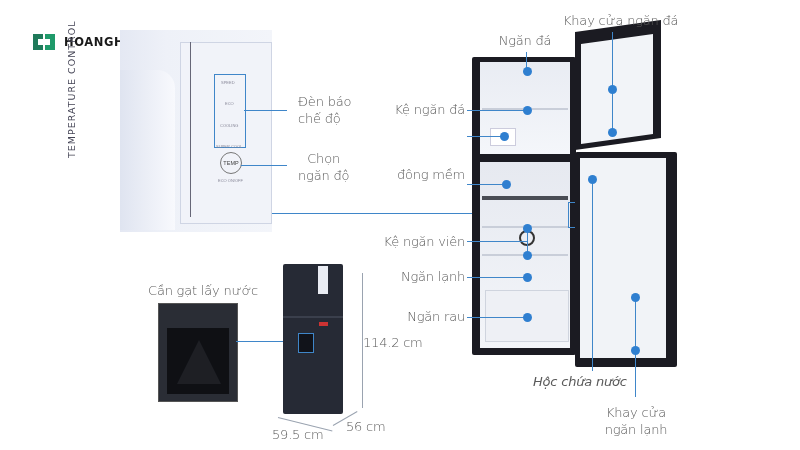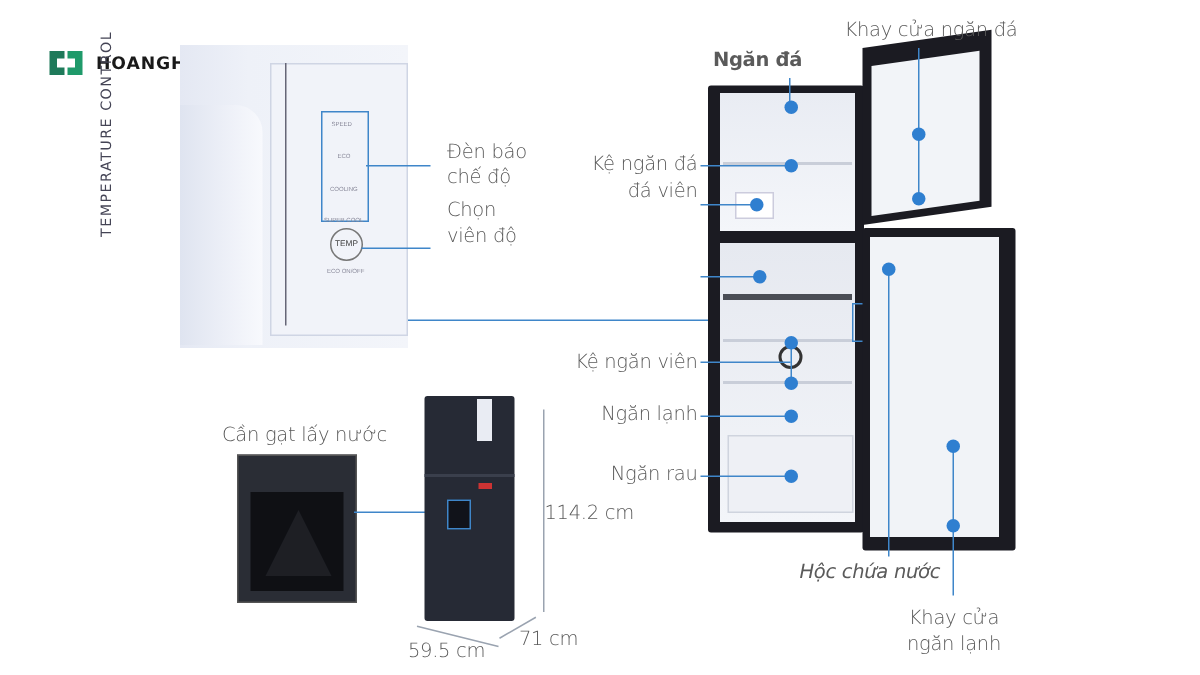--- a/index.html
+++ b/index.html
@@ -70,58 +70,58 @@
     <span>TEMP</span>
   </div>
 <div class="tiny" style="left:218px;top:178px;">ECO ON/OFF</div>
 
 <div class="line" style="left:244px;top:110px;width:43px;height:1px;"></div>
 <div class="lbl" style="left:298px;top:93px;">
     <div>Đèn báo</div>
     <div>chế độ</div>
   </div>
 <div class="line" style="left:241px;top:165px;width:46px;height:1px;"></div>
-<div class="lbl" style="left:298px;top:132px;">
+<div class="lbl" style="left:298px;top:150px;text-align:center;">
     <div>Chọn</div>
-    <div>viên độ</div>
+    <div>ngăn độ</div>
   </div>
 <div class="line" style="left:272px;top:213px;width:296px;height:1px;"></div>
 
 <div class="fridge-body"></div>
 <div class="freezer-inner"></div>
 <div class="fridge-inner"></div>
 <div class="shelf" style="left:482px;top:108px;width:86px;"></div>
 <div class="abs" style="left:490px;top:128px;width:24px;height:16px;background:#fff;border:1px solid #ccd;"></div>
 <div class="shelf" style="left:482px;top:196px;width:86px;background:#4a4d55;height:4px;"></div>
 <div class="shelf" style="left:482px;top:226px;width:86px;"></div>
 <div class="shelf" style="left:482px;top:254px;width:86px;"></div>
 <div class="abs" style="left:485px;top:290px;width:82px;height:50px;border:1px solid #cfd4de;background:#eef0f5;"></div>
 <div class="abs" style="left:519px;top:230px;width:12px;height:12px;border-radius:50%;border:2px solid #333;"></div>
 <div class="abs" style="left:568px;top:202px;width:7px;height:24px;border:1.5px solid #3f86c9;"></div>
 
 <div class="door-top"></div>
 <div class="door-top-in"></div>
 <div class="door-bot"></div>
 <div class="door-bot-in"></div>
 
-<div class="lbl c" style="left:470px;top:32px;width:70px;font-weight:bold;">Ngăn đá</div>
+<div class="lbl c" style="left:490px;top:32px;width:70px;">Ngăn đá</div>
 <div class="line" style="left:526px;top:52px;width:1px;height:19px;"></div>
 <div class="dot" style="left:527px;top:71px;"></div>
 
 <div class="lbl r" style="left:370px;top:101px;width:95px;">Kệ ngăn đá</div>
 <div class="line" style="left:467px;top:110px;width:60px;height:1px;"></div>
 <div class="dot" style="left:527px;top:110px;"></div>
 
 <div class="lbl r" style="left:370px;top:119px;width:95px;">
-    <div>đá viên</div>
   </div>
 <div class="line" style="left:467px;top:136px;width:36px;height:1px;"></div>
 <div class="dot" style="left:504px;top:136px;"></div>
 
 <div class="lbl r" style="left:360px;top:166px;width:105px;">
+    <div>đông mềm</div>
   </div>
 <div class="line" style="left:467px;top:184px;width:38px;height:1px;"></div>
 <div class="dot" style="left:506px;top:184px;"></div>
 
 <div class="lbl r" style="left:360px;top:233px;width:105px;">Kệ ngăn viên</div>
 <div class="line" style="left:467px;top:241px;width:60px;height:1px;"></div>
 <div class="line" style="left:527px;top:228px;width:1px;height:27px;"></div>
 <div class="dot" style="left:527px;top:228px;"></div>
 <div class="dot" style="left:527px;top:255px;"></div>
 
@@ -161,13 +161,13 @@
 <div class="sfr-split"></div>
 <div class="abs" style="left:318px;top:266px;width:10px;height:28px;background:#e9ecf3;"></div>
 <div class="abs" style="left:319px;top:322px;width:9px;height:4px;background:#c33;"></div>
 <div class="sfr-disp"></div>
 
 <div class="dimline" style="left:362px;top:273px;width:1px;height:135px;"></div>
 <div class="lbl" style="left:363px;top:334px;">114.2 cm</div>
 <div class="dimline" style="left:278px;top:417px;width:56px;height:1px;transform:rotate(14deg);transform-origin:left;"></div>
 <div class="lbl" style="left:272px;top:426px;">59.5 cm</div>
 <div class="dimline" style="left:333px;top:425px;width:28px;height:1px;transform:rotate(-30deg);transform-origin:left;"></div>
-<div class="lbl" style="left:346px;top:418px;">71 cm</div>
+<div class="lbl" style="left:346px;top:418px;">56 cm</div>
 
 </body></html>

